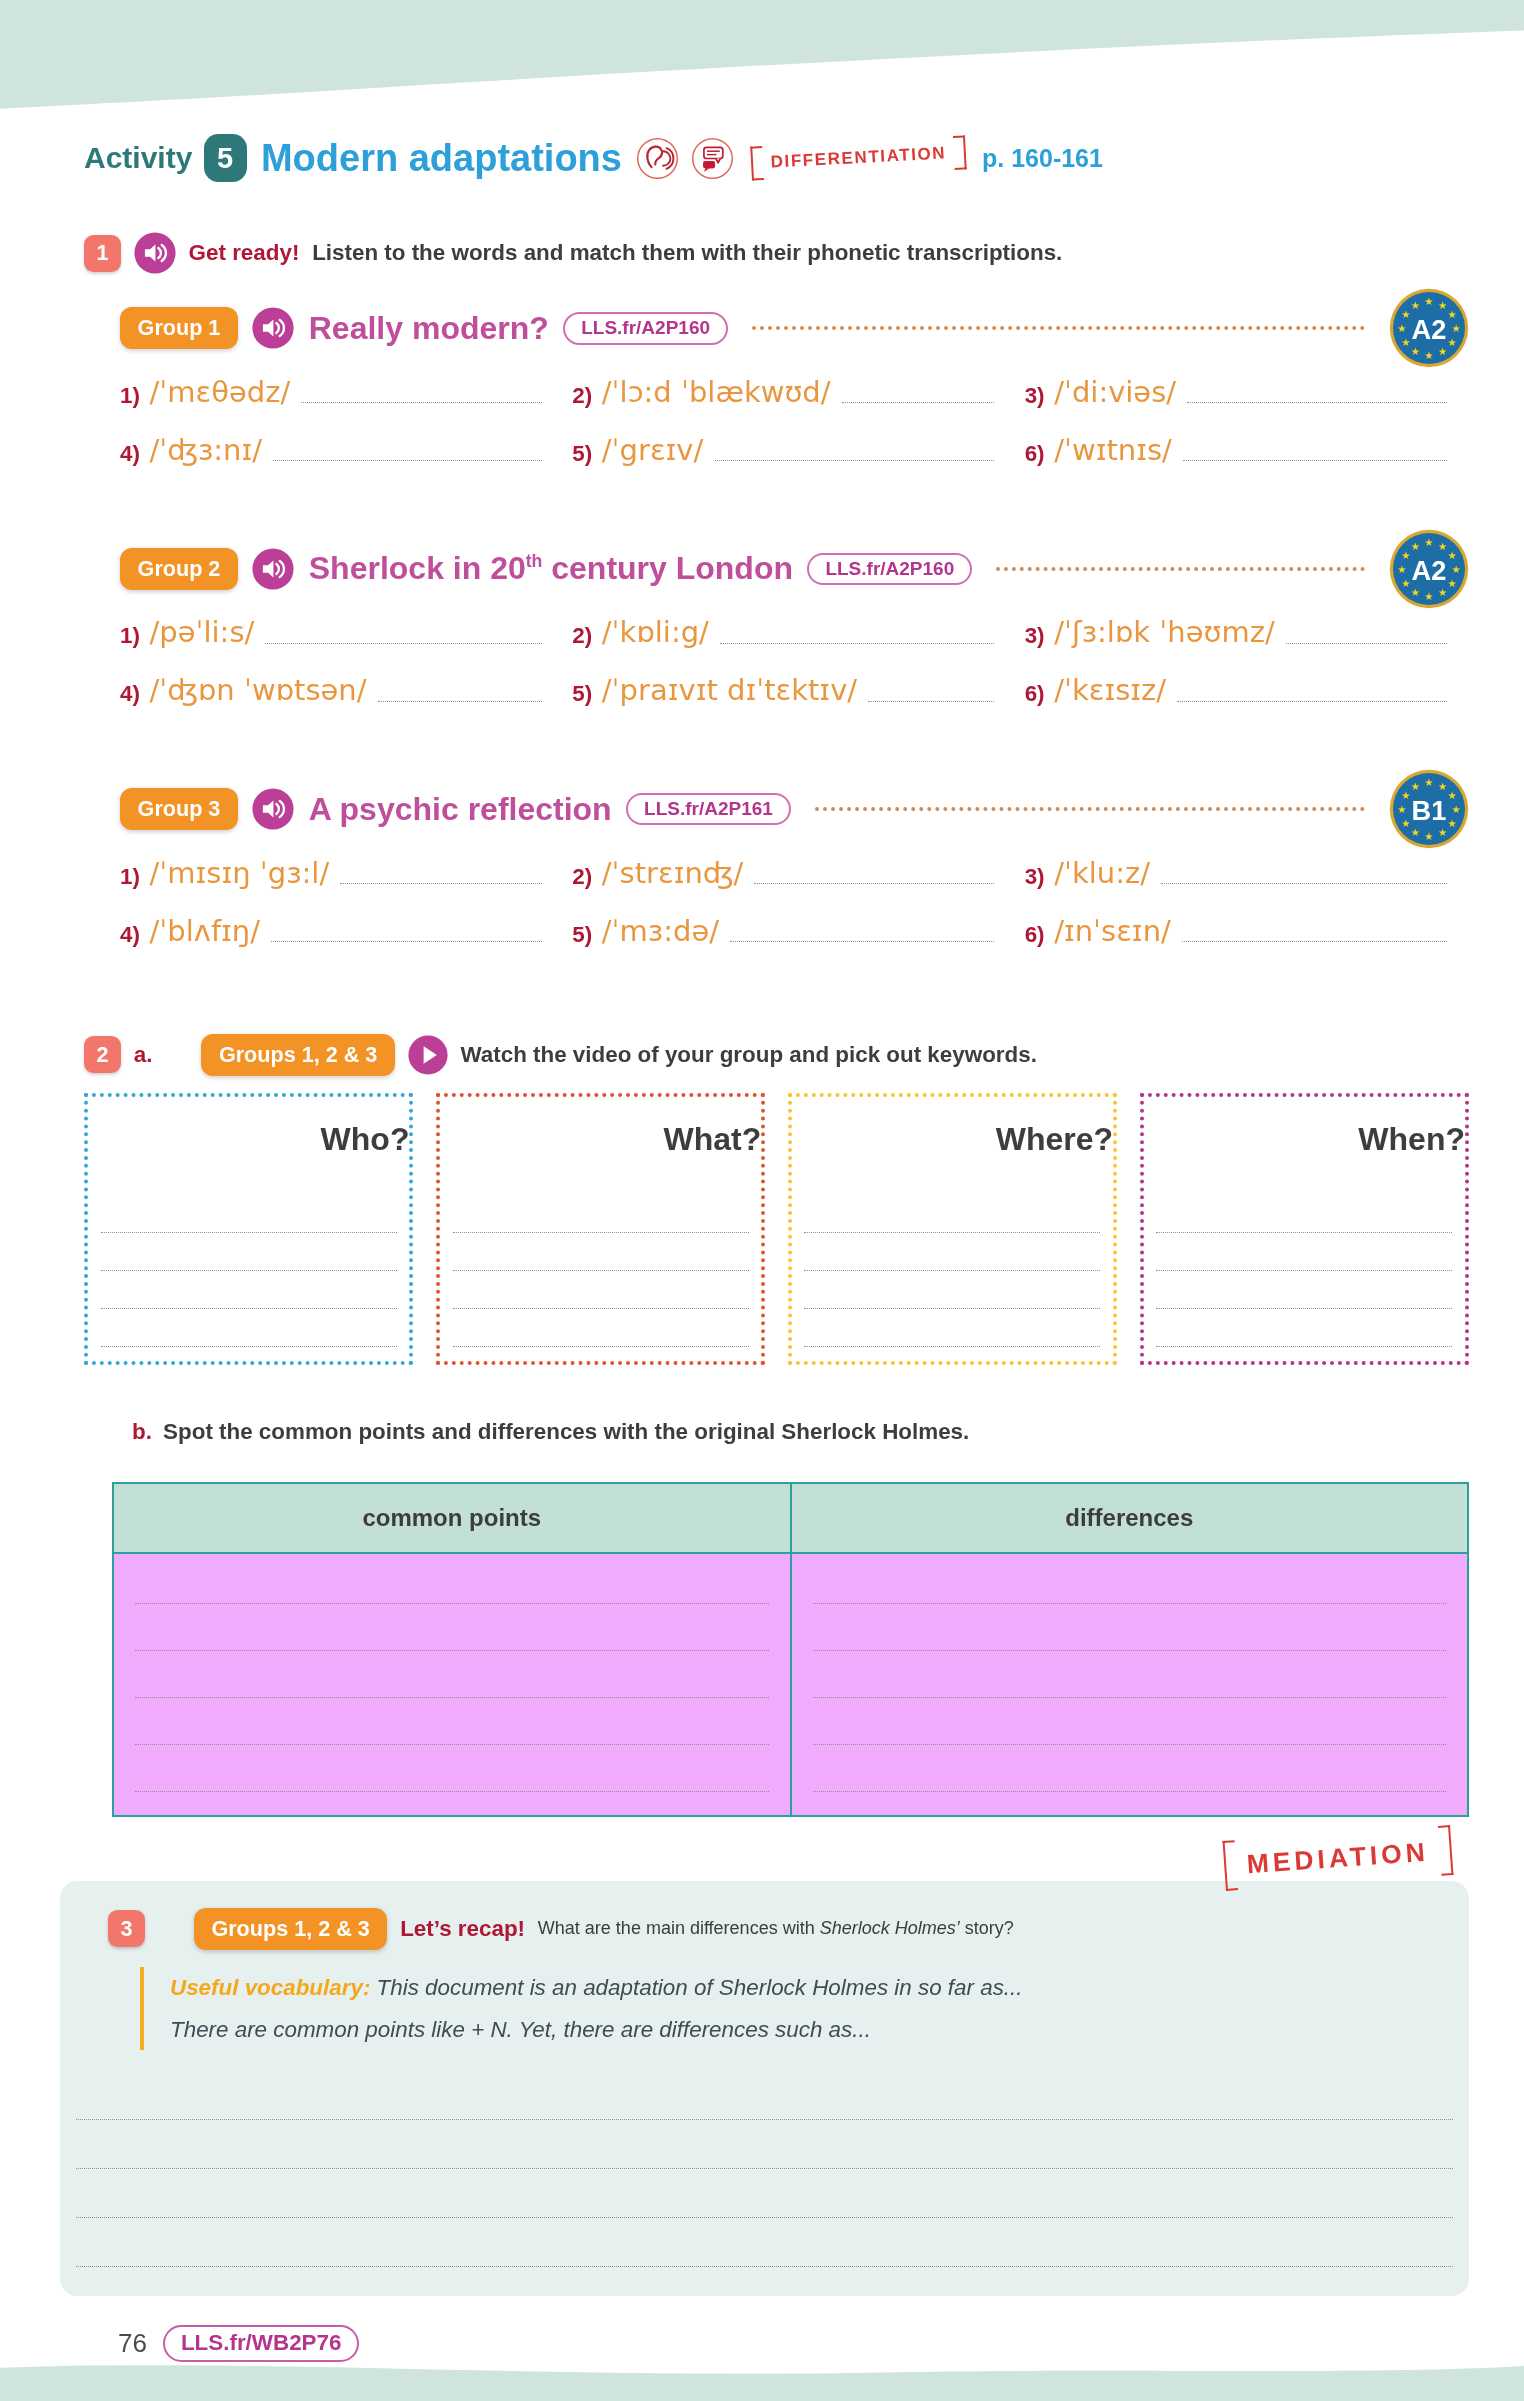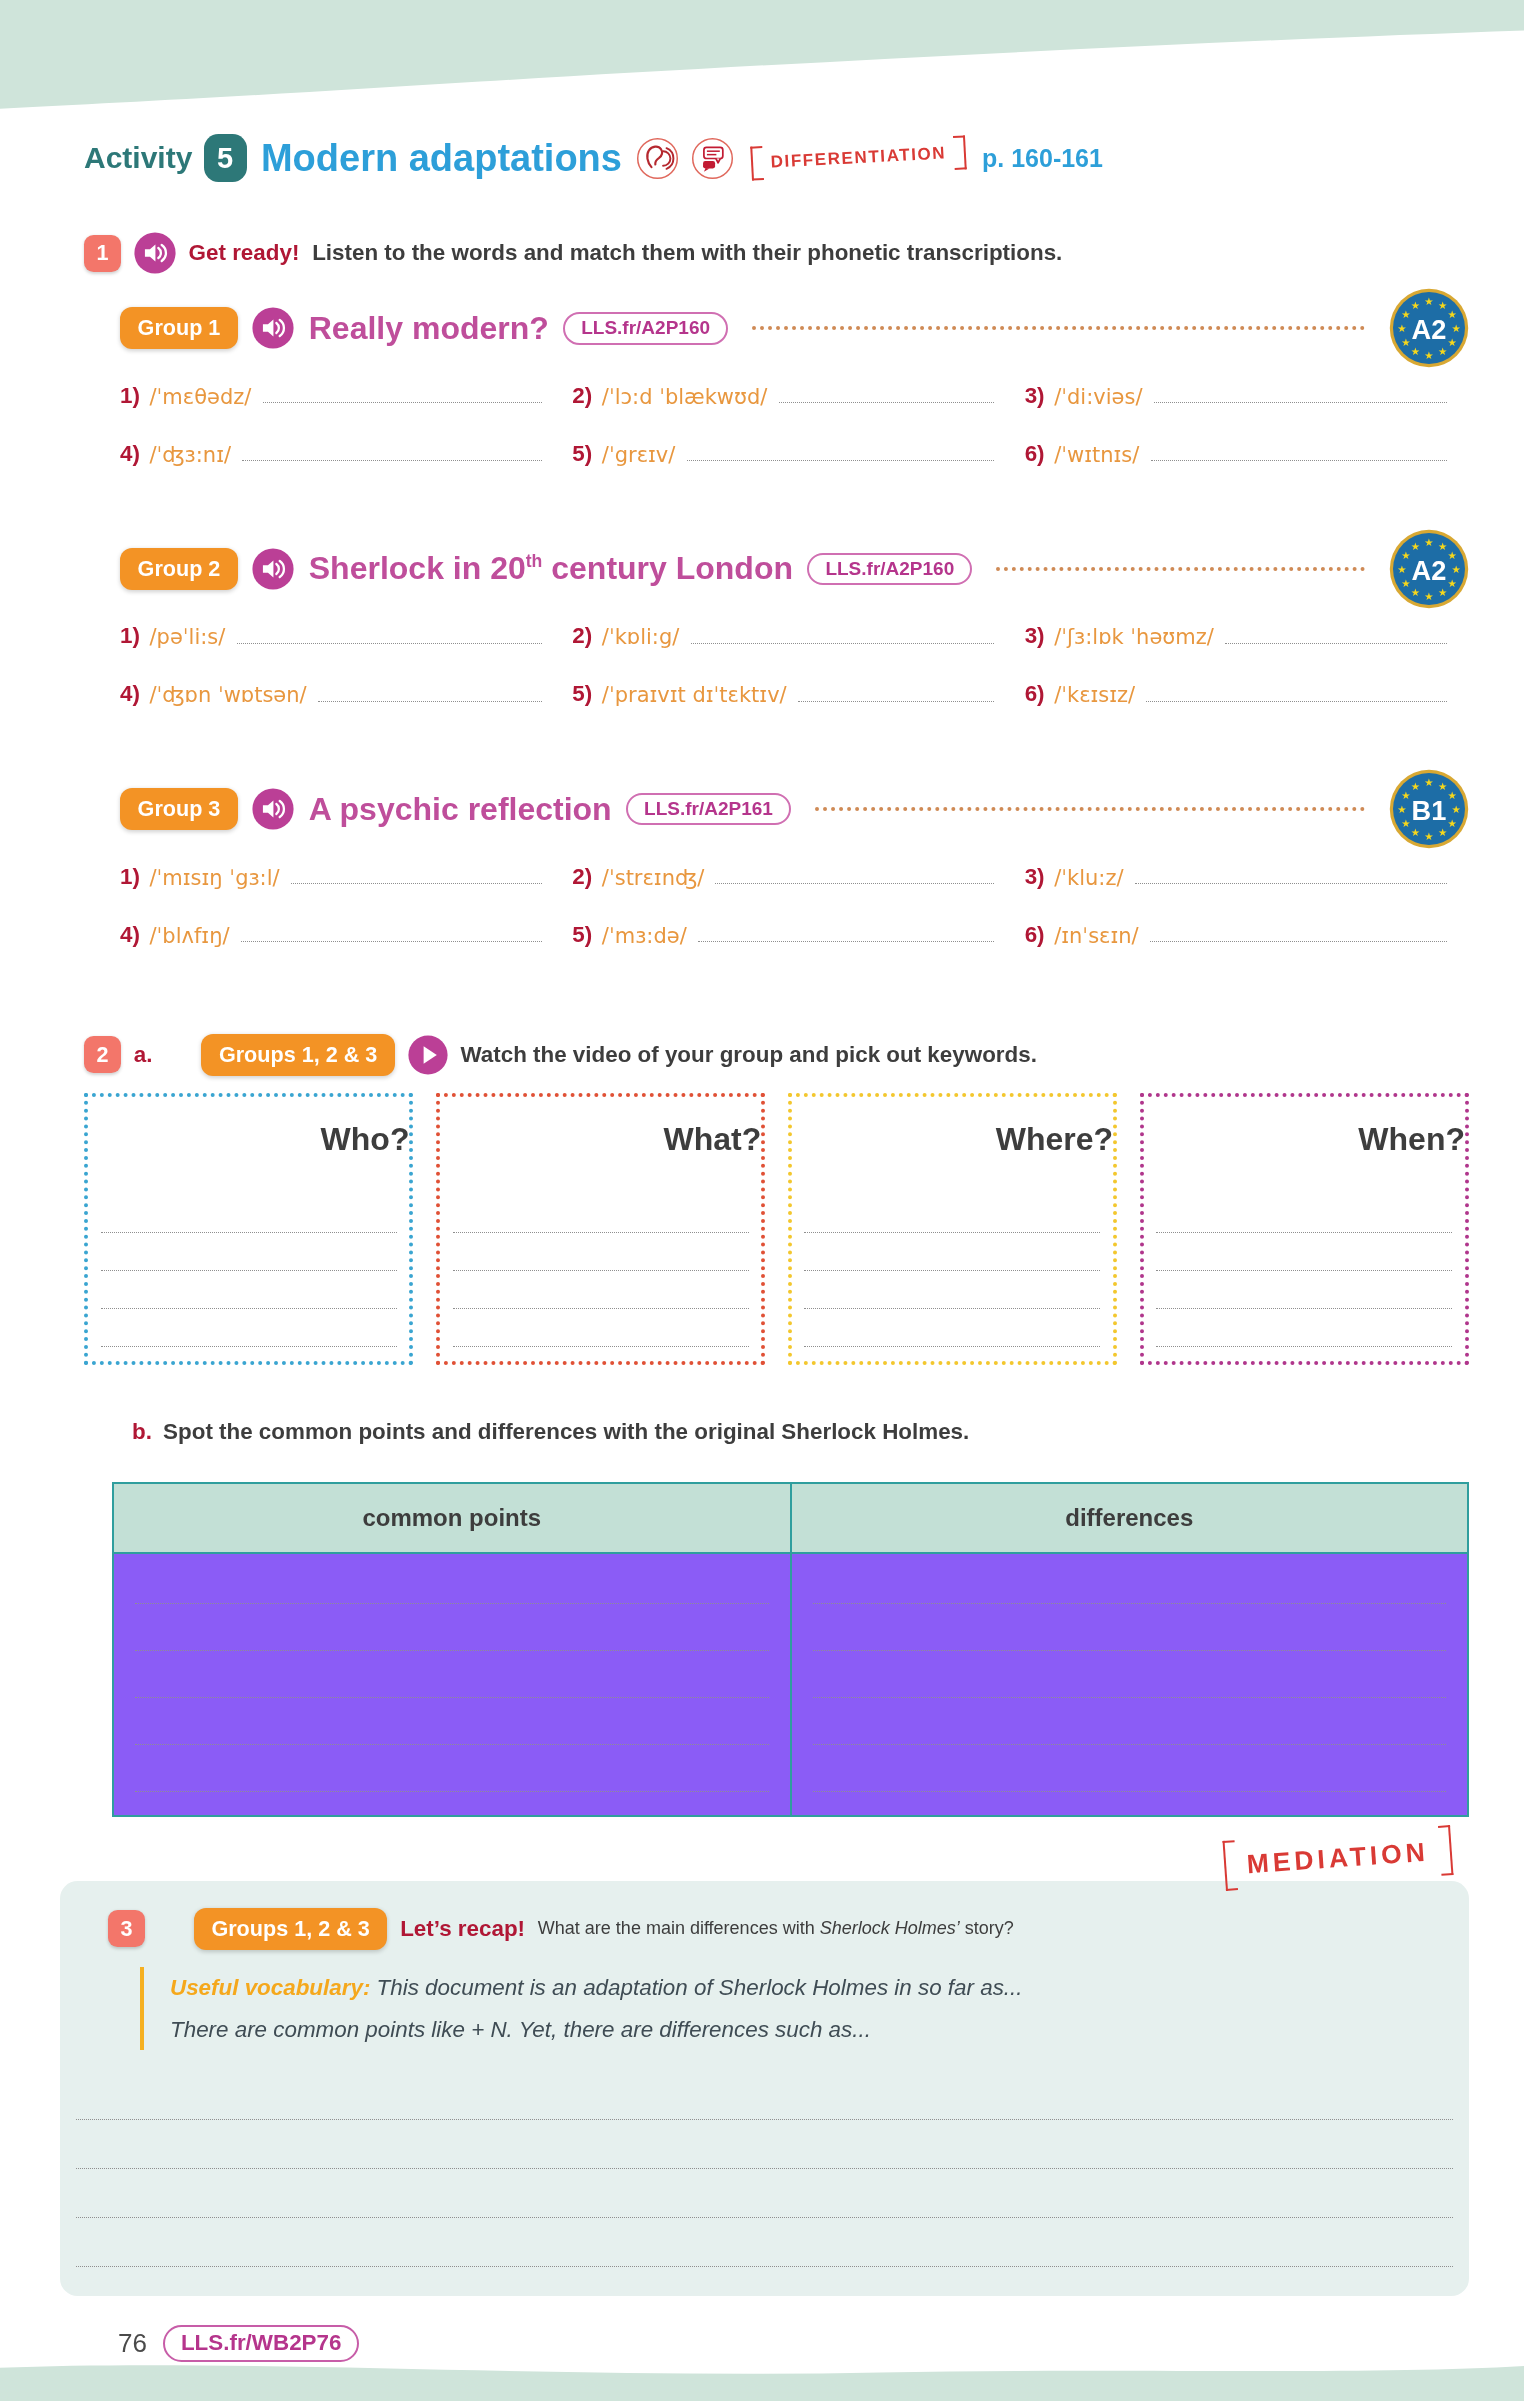--- a/index.html
+++ b/index.html
@@ -42,39 +42,39 @@
   .group-title sup{font-size:55%;}
   .pill{border:2.4px solid #d06fb2;color:#b5358c;font-weight:bold;font-size:19px;padding:3.2px 16px;
     border-radius:21px;white-space:nowrap;background:#fff;}
   .leader{flex:1;border-top:4px dotted #cf8a55;margin:0 9.6px;min-width:24px;}
   .level-badge{width:80px;height:80px;flex-shrink:0;}
 
   
   .ipa-grid{display:grid;grid-template-columns:1fr 1fr 1fr;column-gap:8px;row-gap:24px;margin:6.4px 0 0 36px;}
   .ipa-item{display:flex;align-items:flex-end;height:34px;}
   .ipa-item .num{color:#b01735;font-weight:bold;font-size:22.4px;white-space:nowrap;}
-  .ipa-item .ipa{font-family:"DejaVu Sans",sans-serif;color:#e8973f;font-size:21px;margin-left:9.6px;white-space:nowrap;}
+  .ipa-item .ipa{font-family:"DejaVu Sans",sans-serif;color:#e8973f;font-size:29px;margin-left:9.6px;white-space:nowrap;}
   .fill{flex:1;border-bottom:1.6px dotted #8f8f8f;margin:0 22.4px 5.6px 11.2px;min-width:12px;}
 
   
   .kw-boxes{display:flex;gap:22.4px;margin-top:17.6px;}
   .kw-box{flex:1;height:264px;border:4px dotted #999;position:relative;background:#fff;}
   .kw-label{text-align:right;margin-top:24px;font-size:32px;font-weight:bold;color:#3d3d3d;}
   .kw-lines{position:absolute;left:12.8px;right:12.8px;top:98px;}
   .write-line{border-bottom:1.6px dotted #8f8f8f;}
   .kw-lines .write-line{height:37px;}
   .box-0{border-color:#3aa5d1;}
   .box-1{border-color:#e05136;}
   .box-2{border-color:#b0368c;}
   .box-3{border-color:#f3c72e;}
 
   .b-row{display:flex;gap:11.2px;margin-top:54px;margin-left:48px;align-items:baseline;}
 
   
-  .cmp-table{margin:37px 0 0 28px;border:2.4px solid #2f9e9e;background:#8b5cf6;}
+  .cmp-table{margin:37px 0 0 28px;border:2.4px solid #2f9e9e;background:#f0abfc;}
   .cmp-head{display:flex;background:#c3e0d6;border-bottom:2.4px solid #2f9e9e;}
   .cmp-head .cell{flex:1;text-align:center;padding:20px 0;font-size:24px;font-weight:bold;color:#3d3d3d;}
   .cmp-body{display:flex;}
   .cmp-body .cell{flex:1;padding:3.2px 21px 22.4px;}
   .cell.first{border-right:2.4px solid #2f9e9e;}
   .cmp-body .write-line{height:46px;}
 
   
   .recap-panel{position:relative;margin:64px 0 0 -24px;background:#e6f0ee;border-radius:17.6px;padding:27px 48px 29px;}
   .stamp-mediation{position:absolute;top:-48px;right:17.6px;transform:rotate(-4deg);margin-left:0;}

